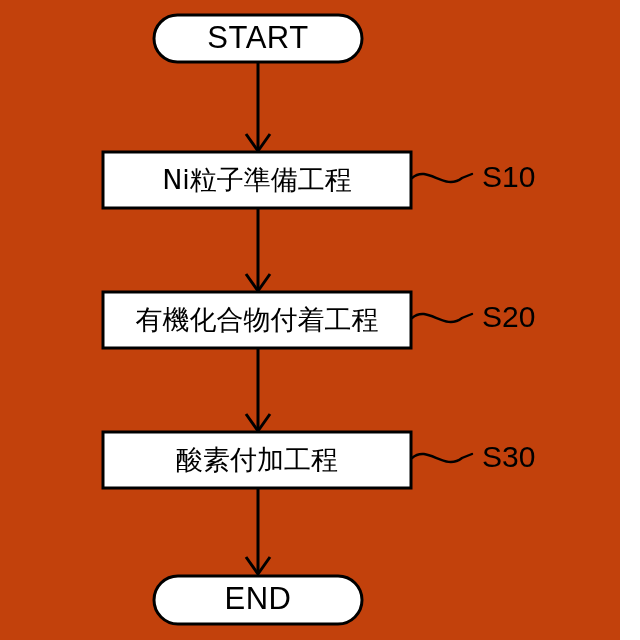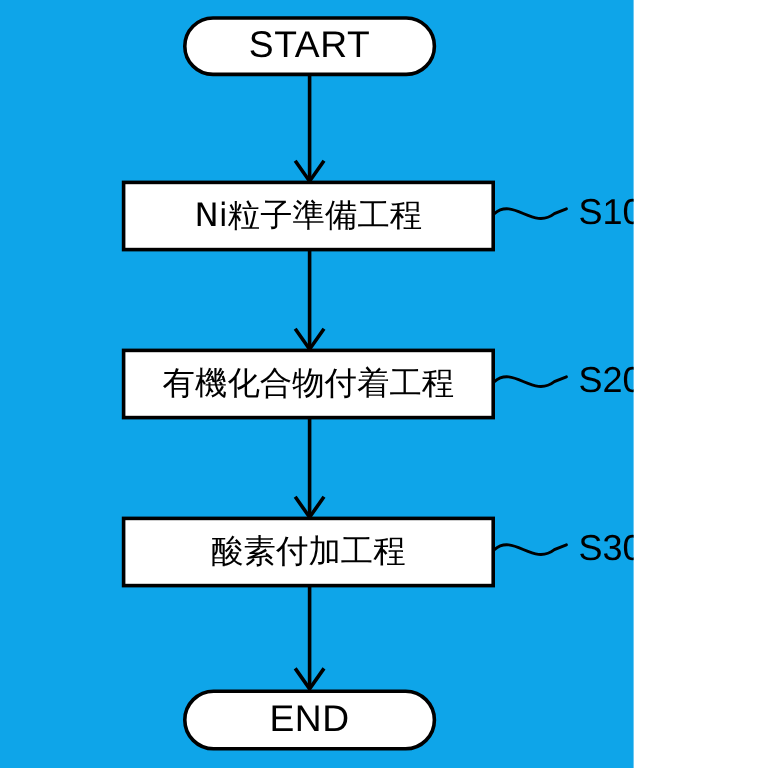--- a/index.html
+++ b/index.html
@@ -6,23 +6,23 @@
   html, body {
     margin: 0;
     padding: 0;
     background: #ffffff;
   }
   body {
     font-family: "Liberation Sans", sans-serif;
   }
   #canvas {
     position: relative;
-    width: 528px;
+    width: 620px;
     height: 640px;
-    background: #0ea5e9;
+    background: #c2410c;
     overflow: hidden;
   }
   #flow-svg {
     position: absolute;
     top: 0;
     left: 0;
     width: 640px;
     height: 640px;
   }
   .shape-stroke {

